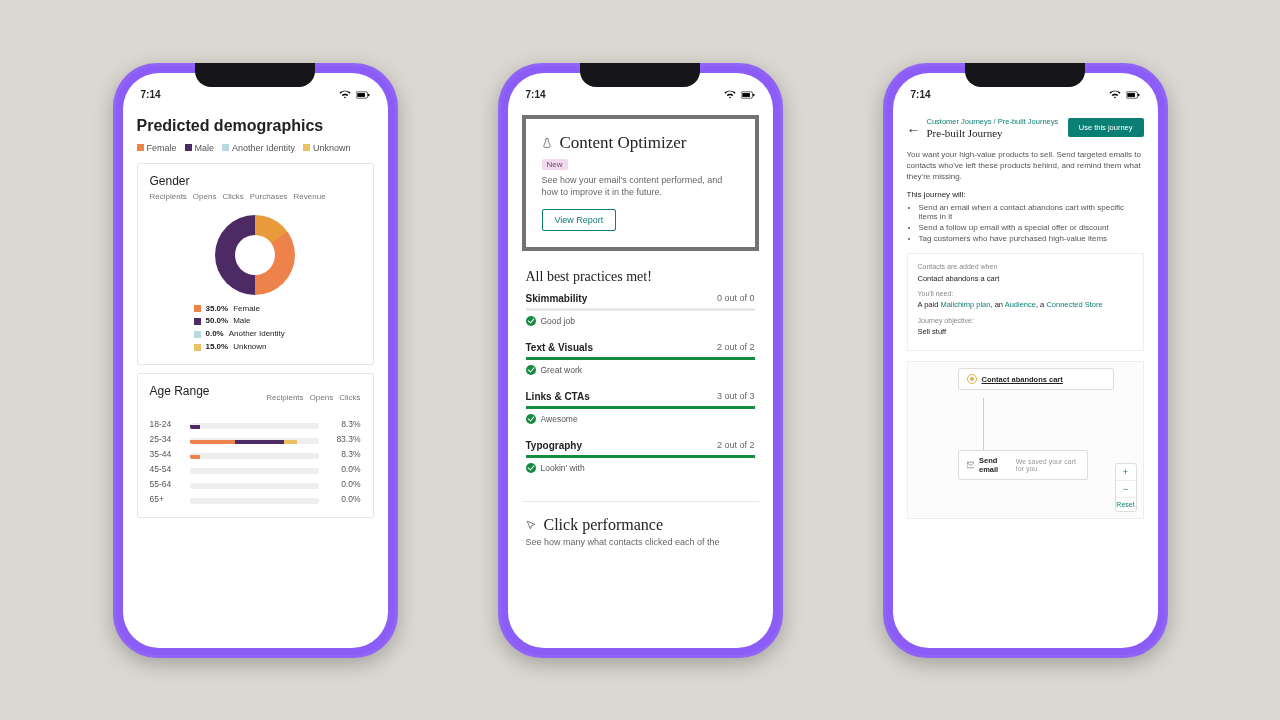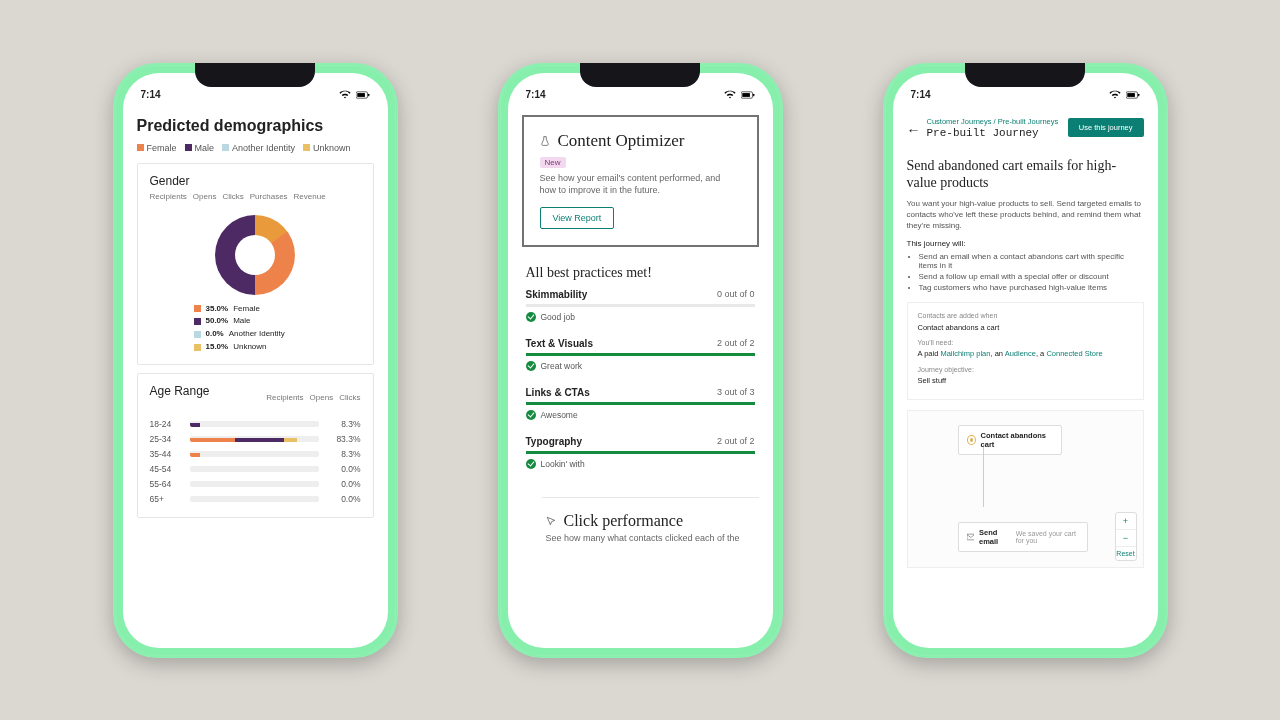--- a/index.html
+++ b/index.html
@@ -10,21 +10,21 @@
     font-family: -apple-system, Helvetica, Arial, sans-serif;
     display: flex;
     justify-content: center;
     align-items: center;
     gap: 100px;
     overflow: hidden;
   }
   .phone {
     width: 285px;
     height: 595px;
-    background: #86efac;
+    background: #8b5cf6;
     border-radius: 44px;
     padding: 10px;
     position: relative;
     box-shadow: 0 6px 20px rgba(0,0,0,.25), inset 0 0 3px rgba(255,255,255,.2);
   }
   .phone::before {
     content:'';
     position:absolute;
     inset:2px;
     border-radius:42px;
@@ -75,68 +75,68 @@
   .donut-wrap { display:flex; justify-content:center; padding:8px 0 4px;}
   .donut { width:80px; height:80px; border-radius:50%;
     background: conic-gradient(#e99b3b 0 15%, #ed824a 15% 50%, #4d2a63 50% 100%);
     position:relative;}
   .donut::after { content:''; position:absolute; inset:20px; background:#fff; border-radius:50%; }
   .gender-legend { font-size:8px; padding:4px 0 10px 56px; line-height:1.6; }
   .gender-legend div { display:flex; gap:5px; align-items:center; }
   .age-card .card-head { display:flex; justify-content:space-between; align-items:flex-end; }
   .age-metrics { display:flex; gap:6px; font-size:8px; color:#777;}
   .age-rows { padding:6px 12px 8px; }
-  .age-row { display:flex; align-items:center; gap:8px; font-size:8.5px; margin:5px 0; }
+  .age-row { display:flex; align-items:flex-end; gap:8px; font-size:8.5px; margin:5px 0; }
   .age-label { width:32px; color:#555;}
   .age-bar { flex:1; height:6px; background:#eeeeee; border-radius:2px; position:relative; overflow:hidden;}
   .age-bar .seg { height:100%; display:inline-block;}
   .age-val { width:34px; text-align:right; color:#555;}
 
   
-  .p2-card { border:2px solid #737373; padding:14px 16px 16px; margin-top:4px; }
+  .p2-card { border:4px solid #737373; padding:14px 16px 16px; margin-top:4px; }
   .co-header { display:flex; gap:8px; align-items:center; }
   .co-title { font-family: Georgia, 'Times New Roman', serif; font-size:17px; color:#222; }
   .pill-new { background:#f3d9ef; color:#7a3b70; font-size:8px; padding:1px 5px; border-radius:2px; margin:6px 0 4px; display:inline-block;}
   .co-desc { font-size:9px; color:#666; line-height:1.4; margin-bottom:10px; max-width:190px;}
   .btn-outline { border:1px solid #0b7f74; color:#0b7f74; background:#fff; font-size:9px; padding:5px 12px; cursor:pointer; border-radius:2px;}
   .best-title { font-family: Georgia, serif; font-size:14px; margin:18px 0 8px; padding:0 4px;}
   .practice { padding:0 4px 8px; }
   .practice-head { display:flex; justify-content:space-between; font-size:10px; font-weight:600; margin-bottom:4px;}
   .practice-head .count { font-weight:400; color:#666; font-size:9px;}
   .pbar { height:3px; background:#e8e8e8; margin-bottom:5px;}
   .pbar.green { background:#158b3f; }
   .practice-msg { display:flex; gap:5px; align-items:center; font-size:8.5px; color:#555; margin-bottom:8px;}
   .check { width:10px; height:10px; border-radius:50%; background:#158b3f; position:relative; flex-shrink:0;}
   .check::after { content:''; position:absolute; left:3px; top:1.5px; width:3px; height:5px; border:solid #fff; border-width:0 1.5px 1.5px 0; transform:rotate(40deg);}
-  .click-perf { border-top:1px solid #e7e7e7; margin-top:12px; padding:14px 4px 0;margin-left:20px;}
+  .click-perf { border-top:1px solid #e7e7e7; margin-top:12px; padding:14px 4px 0;}
   .cp-head { display:flex; gap:8px; align-items:center;}
   .cp-title { font-family: Georgia, serif; font-size:16px;}
   .cp-desc { font-size:9px; color:#666; margin-top:3px;}
 
   
   .p3-top { display:flex; justify-content:space-between; align-items:center; padding:6px 0 10px;}
   .p3-breadcrumb { font-size:7.5px; color:#0b7f74; }
-  .p3-page { font-family: Liberation Mono, monospace; font-size:11px; color:#222; margin-top:1px;}
+  .p3-page { font-family: Liberation Serif, serif; font-size:11px; color:#222; margin-top:1px;}
   .back-arrow { font-size:14px; color:#222; margin-right:6px; cursor:pointer;}
   .btn-primary { background:#0b7f74; color:#fff; border:none; font-size:7.5px; padding:5px 11px; border-radius:2px; cursor:pointer;}
   .p3-h1 { font-family: Georgia, serif; font-size:14px; line-height:1.25; margin:8px 0 6px;}
   .p3-body { font-size:8px; color:#555; line-height:1.4; margin-bottom:8px;}
   .p3-sub { font-size:8px; font-weight:400; margin-bottom:4px;}
   .p3-list { font-size:8px; color:#555; padding-left:12px; margin-bottom:10px;}
   .p3-list li { margin:2px 0;}
   .info-box { border:1px solid #eee; padding:8px 10px; font-size:7.5px; line-height:1.5; margin-bottom:10px;}
   .info-label { color:#888; font-size:7px;}
   .info-val { color:#222; margin-bottom:5px;}
   .lnk { color:#0b7f74; }
   .flow-area { border:1px solid #eee; height:158px; position:relative; background:#fcfcfc;}
   .flow-node { position:absolute; background:#fff; border:1px solid #ddd; font-size:7.5px; padding:5px 8px; display:flex; align-items:center; gap:5px; border-radius:2px;}
-  .node1 { top:14px; left:50px; width:104px;}
+  .node1 { top:6px; left:50px; width:156px;text-decoration:underline;}
   .node1 .dot { width:10px; height:10px; border:1.5px solid #e0b14a; border-radius:50%; position:relative;}
   .node1 .dot::after{content:'';position:absolute;inset:2px;background:#e0b14a;border-radius:50%;}
-  .node2 { top:111px; left:50px; width:130px;}
+  .node2 { top:88px; left:50px; width:130px;}
   .flow-line { position:absolute; left:75px; top:36px; width:1px; height:60px; background:#ccc;}
   .zoom-ctrl { position:absolute; right:6px; bottom:6px; width:22px; background:#fff; border:1px solid #ddd; border-radius:3px; text-align:center; font-size:9px; color:#0b7f74;}
   .zoom-ctrl div { padding:3px 0; border-bottom:1px solid #eee; cursor:pointer;}
   .zoom-ctrl div:last-child{border:none; font-size:7px;}
   .small-icon { width:10px;height:10px; }
   .node-sub { color:#999; font-size:7px; margin-left:2px;}
 </style>
 </head>
 <body>
 
@@ -371,21 +371,20 @@
         <div style="display:flex;align-items:center;">
           <span class="back-arrow">←</span>
           <div>
             <div class="p3-breadcrumb">Customer Journeys / Pre-built Journeys</div>
             <div class="p3-page">Pre-built Journey</div>
           </div>
         </div>
         <button class="btn-primary">Use this journey</button>
       </div>
 
-      <div class="p3-h1">Send abandoned cart emails for high-value products</div>
       <div class="p3-body">You want your high-value products to sell. Send targeted emails to contacts who've left these products behind, and remind them what they're missing.</div>
       <div class="p3-sub">This journey will:</div>
       <ul class="p3-list">
         <li>Send an email when a contact abandons cart with specific items in it</li>
         <li>Send a follow up email with a special offer or discount</li>
         <li>Tag customers who have purchased high-value items</li>
       </ul>
 
       <div class="info-box">
         <div class="info-label">Contacts are added when</div>

